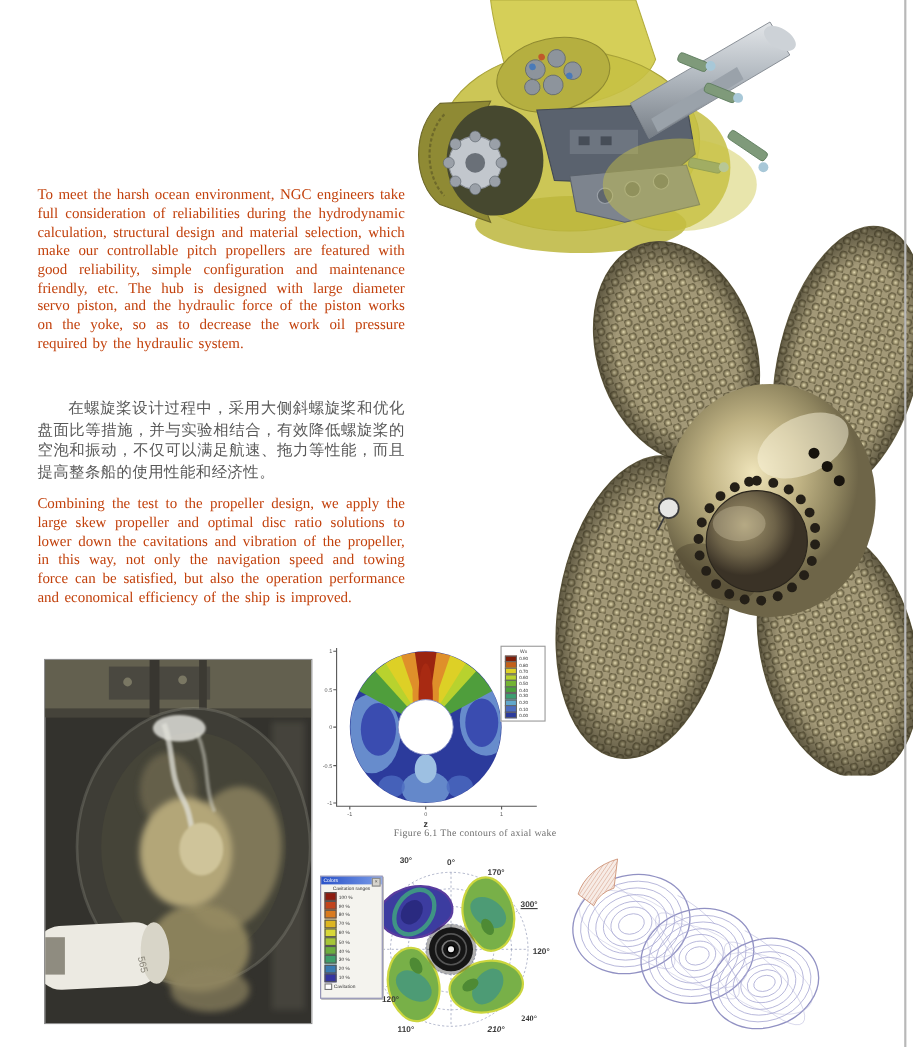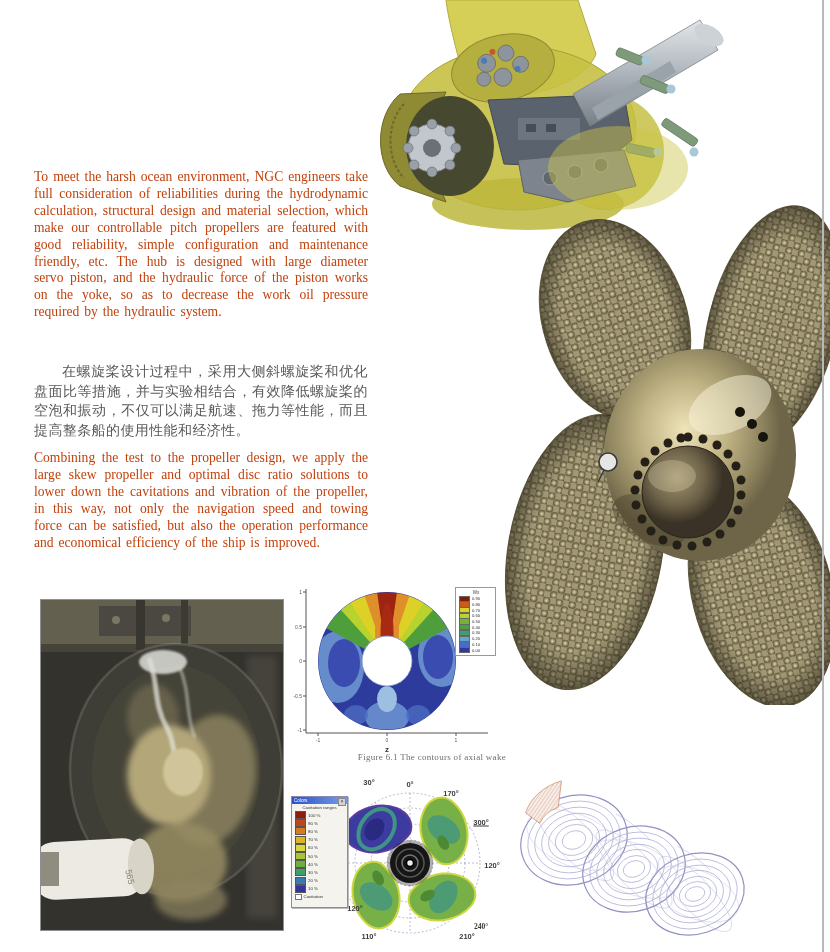--- a/index.html
+++ b/index.html
@@ -416,21 +416,21 @@
       <circle cx="127" cy="85" r="3.5" fill="#eeeeee" stroke="#000" stroke-width="1.5"></circle>
     </svg>
     
     <span class="ang" style="left:127px;top:6px;">0°</span>
     <span class="ang" style="left:86px;top:4px;">30°</span>
     <span class="ang" style="left:56px;top:44px;">60°</span>
     <span class="ang" style="left:45px;top:87px;">90°</span>
     <span class="ang" style="left:72px;top:130px;">120°</span>
     <span class="ang" style="left:86px;top:158px;">110°</span>
     <span class="ang" style="left:127px;top:184px;">180°</span>
-    <span class="ang" style="left:184px;top:158px;">210°</span>
+    <span class="ang" style="left:168px;top:158px;font-style:italic;">210°</span>
     <span class="ang" style="left:198px;top:148px;font-family:Liberation Serif, serif;">240°</span>
     <span class="ang" style="left:209px;top:87px;">120°</span>
     <span class="ang" style="left:198px;top:44px;text-decoration:underline;">300°</span>
     <span class="ang" style="left:168px;top:15px;">170°</span>
     
     <div class="cwin">
       <div class="tbar">
         <span>Colors</span>
         <span class="x">×</span>
       </div>

